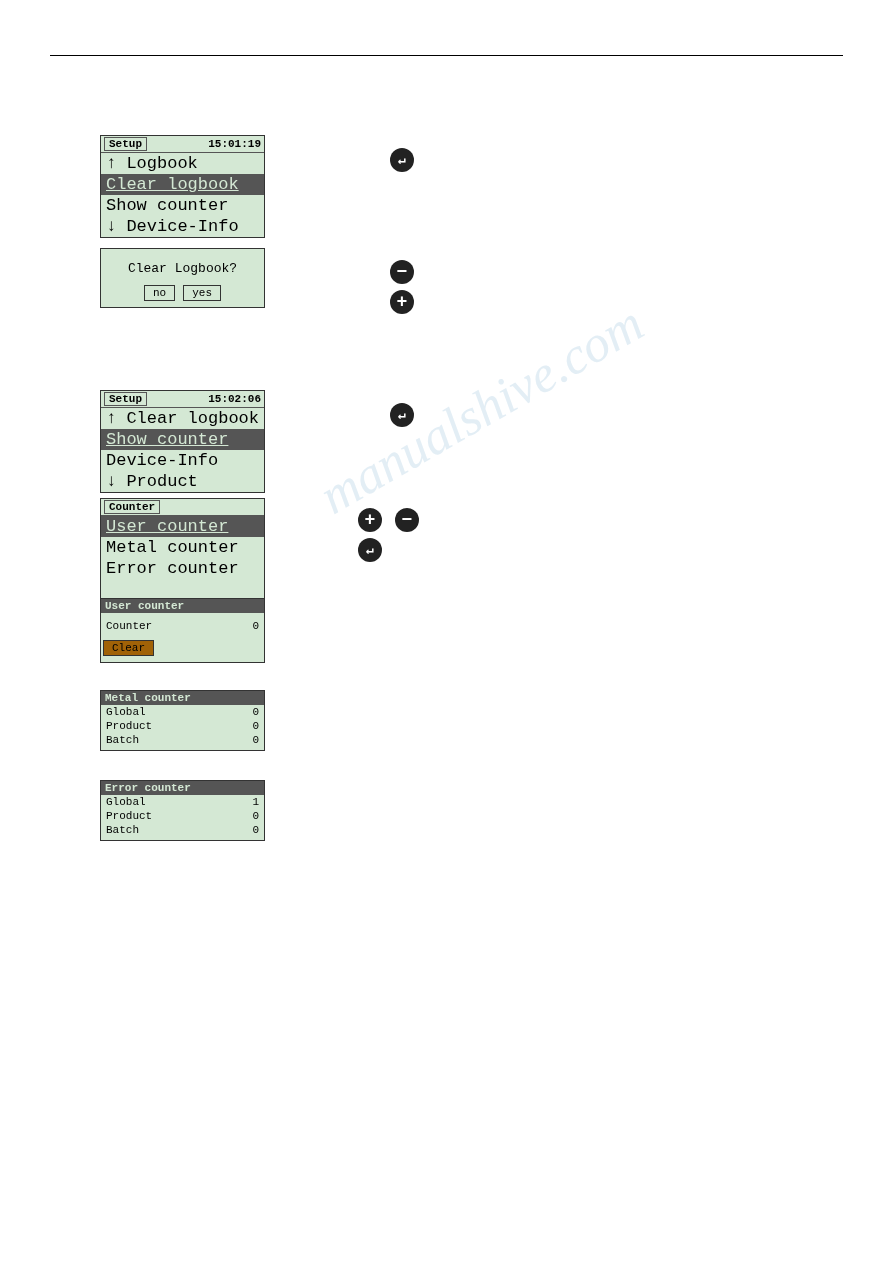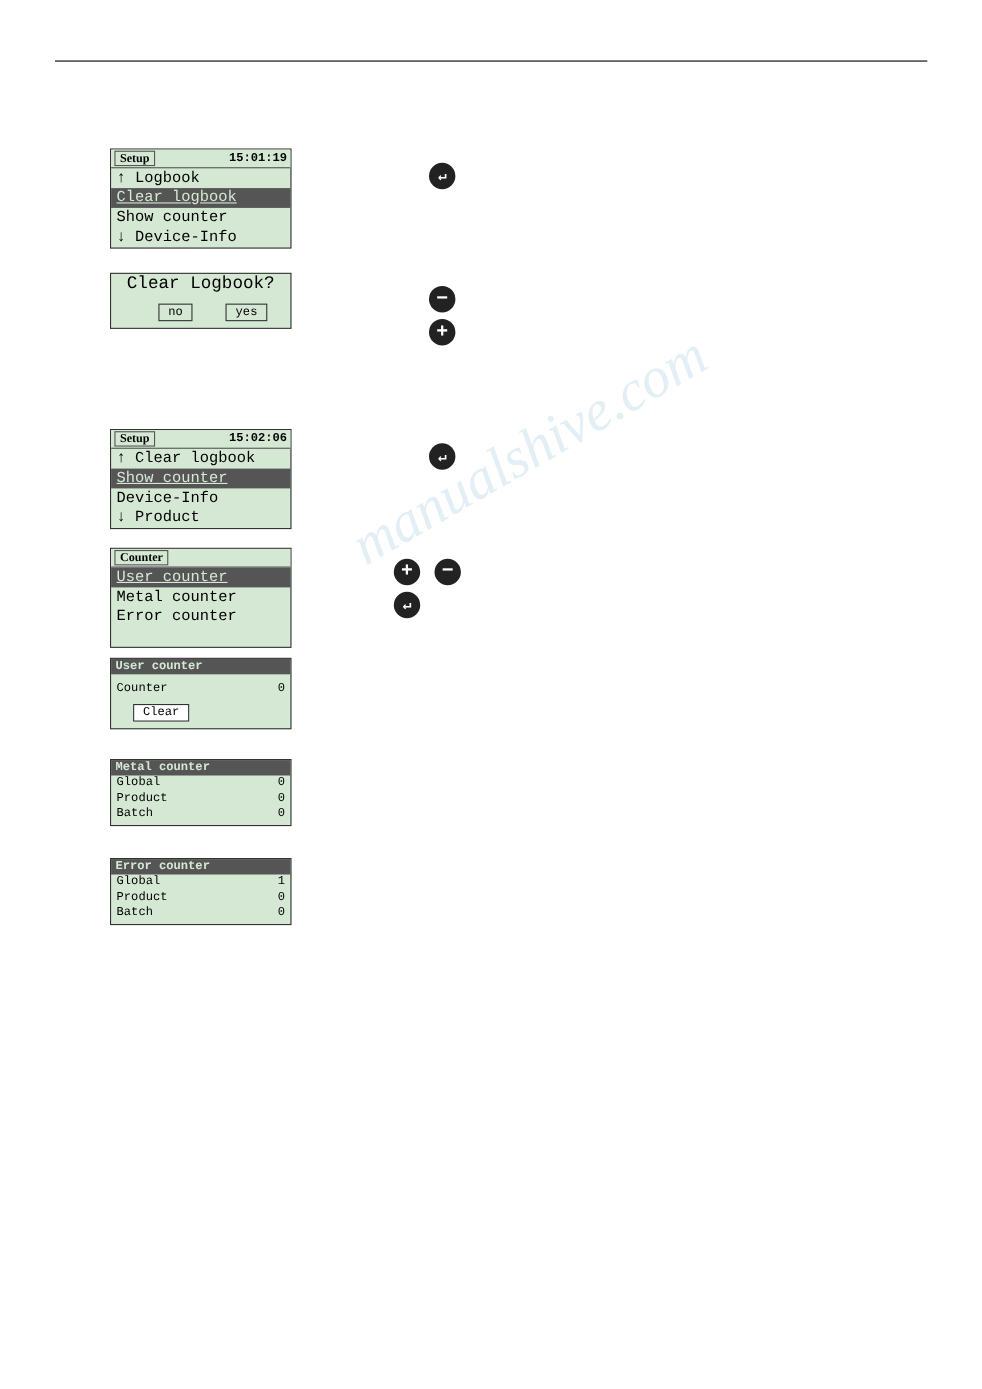--- a/index.html
+++ b/index.html
@@ -38,63 +38,61 @@
       display: flex;
       justify-content: space-between;
       align-items: center;
     }
 
     .screen-panel .panel-title-bar .title-box {
       border: 1.5px solid #555;
       padding: 0 4px;
       font-size: 11px;
       font-weight: bold;
-      font-family: Liberation Serif, serif;
     }
 
     .screen-panel .panel-item {
       padding: 1px 5px;
-      font-size: 14px;
+      font-size: 17px;
       white-space: nowrap;
     }
 
     .screen-panel .panel-item.selected {
       background: #555;
       color: #d4e8d4;
       text-decoration: underline;
     }
 
     
     .confirm-dialog {
       position: absolute;
       background: #d4e8d4;
       border: 1.5px solid #333;
       text-align: center;
     }
 
     .confirm-dialog .dialog-text {
-      font-size: 16px;
-      padding: 0 10px 5px;
+      font-size: 13px;
+      padding: 12px 10px 5px;
     }
 
     .confirm-dialog .dialog-buttons {
       display: flex;
       justify-content: center;
       gap: 8px;
       padding: 4px 8px 6px;
     }
 
     .confirm-dialog .dialog-btn {
       border: 1.5px solid #333;
       background: #d4e8d4;
       font-family: 'Courier New', Courier, monospace;
       font-size: 11px;
       padding: 1px 8px;
       cursor: pointer;
-      margin-left: 22px;
     }
 
     
     .counter-panel {
       position: absolute;
       background: #d4e8d4;
       border: 1.5px solid #333;
     }
 
     .counter-panel .counter-title {
@@ -106,23 +104,23 @@
     }
 
     .counter-panel .counter-row {
       display: flex;
       justify-content: space-between;
       padding: 1px 5px;
       font-size: 11px;
     }
 
     .counter-panel .counter-clear-btn {
-      margin: 3px 20px;
-      border: 1.5px solid #333;
-      background: #ffffff;
+      margin: 3px 2px;
+      border: 1.5px solid #333;
+      background: #a16207;
       font-family: 'Courier New', Courier, monospace;
       font-size: 11px;
       padding: 1px 8px;
       cursor: pointer;
     }
 
     
     .circle-icon {
       position: absolute;
       width: 24px;

